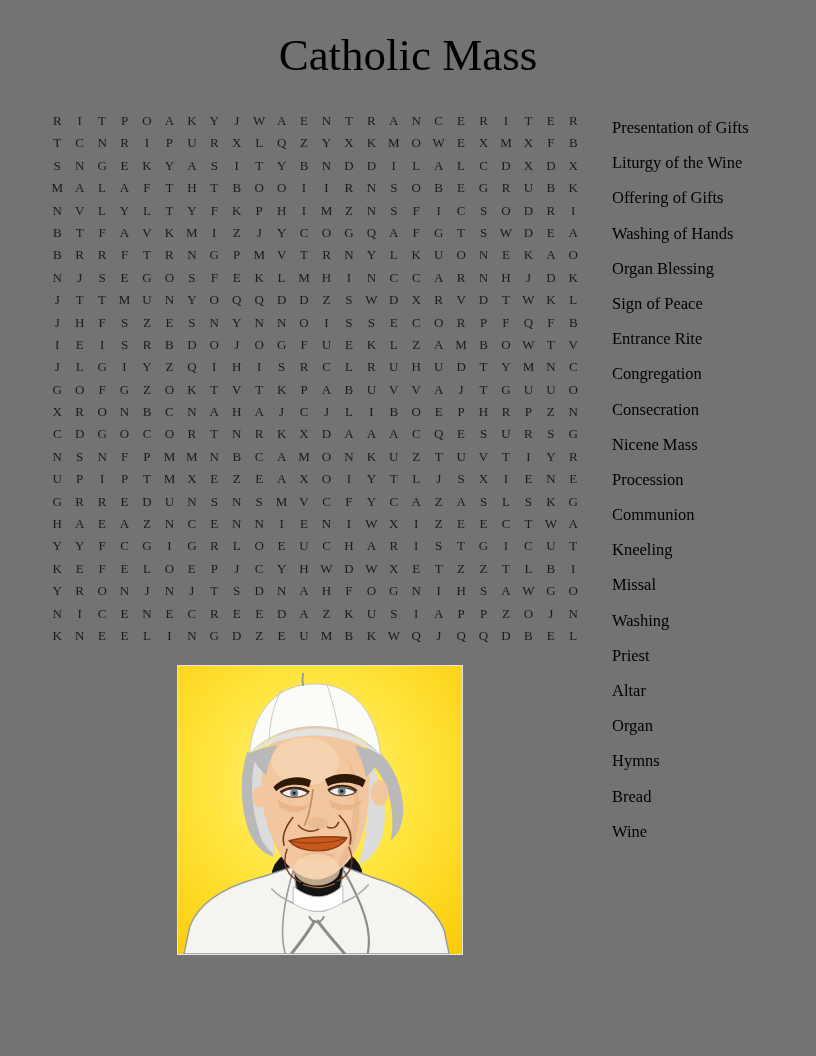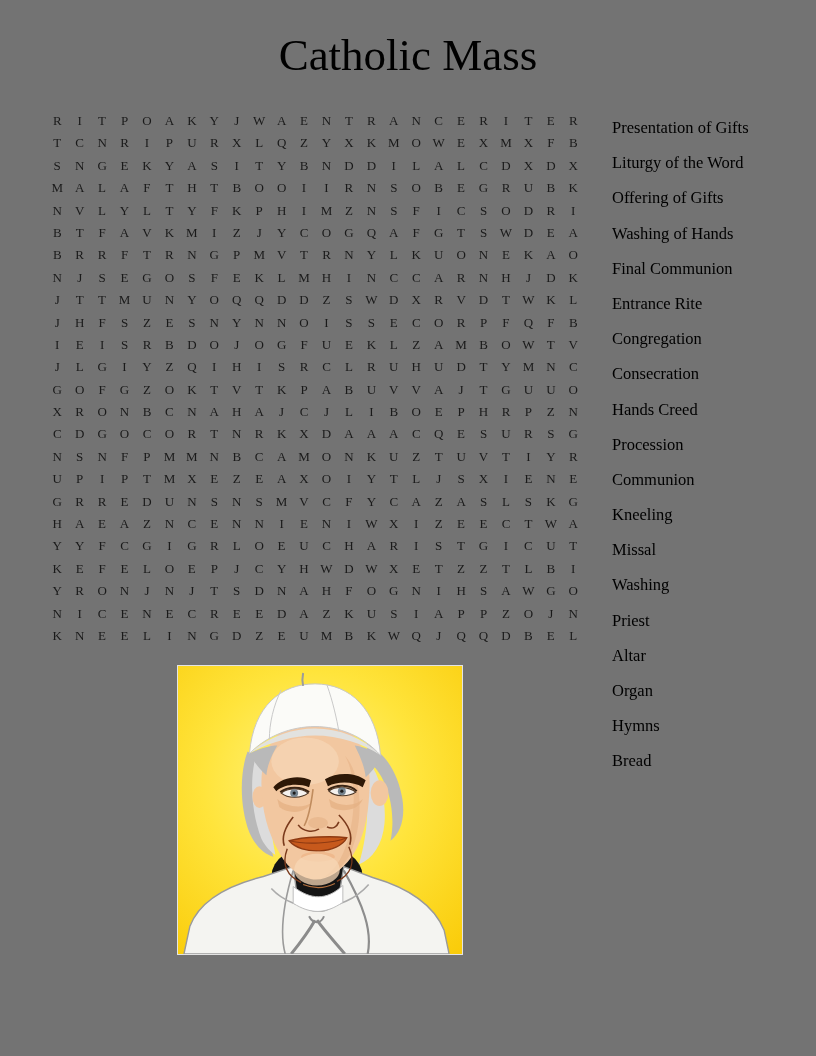--- a/index.html
+++ b/index.html
@@ -693,38 +693,40 @@
         <span class="grid-cell">Q</span>
         <span class="grid-cell">D</span>
         <span class="grid-cell">B</span>
         <span class="grid-cell">E</span>
         <span class="grid-cell">L</span>
       </div>
     </div>
 
   <ul class="word-list">
       <li class="word-item">Presentation of Gifts</li>
-      <li class="word-item">Liturgy of the Word</li>
+      <li class="word-item">Liturgy of the Wine</li>
       <li class="word-item">Offering of Gifts</li>
       <li class="word-item">Washing of Hands</li>
-      <li class="word-item">Final Communion</li>
+      <li class="word-item">Organ Blessing</li>
+      <li class="word-item">Sign of Peace</li>
       <li class="word-item">Entrance Rite</li>
       <li class="word-item">Congregation</li>
       <li class="word-item">Consecration</li>
-      <li class="word-item">Hands Creed</li>
+      <li class="word-item">Nicene Mass</li>
       <li class="word-item">Procession</li>
       <li class="word-item">Communion</li>
       <li class="word-item">Kneeling</li>
       <li class="word-item">Missal</li>
       <li class="word-item">Washing</li>
       <li class="word-item">Priest</li>
       <li class="word-item">Altar</li>
       <li class="word-item">Organ</li>
       <li class="word-item">Hymns</li>
       <li class="word-item">Bread</li>
+      <li class="word-item">Wine</li>
     </ul>
 
   <div class="pope-figure">
     <svg viewBox="0 0 286 290" xmlns="http://www.w3.org/2000/svg">
       <defs>
         <radialGradient id="bgGrad" cx="0.47" cy="0.40" r="0.85">
           <stop offset="0" style="stop-color:var(--bg-center,#FFF480)"></stop>
           <stop offset="0.45" style="stop-color:var(--bg-mid,#FFE43B)"></stop>
           <stop offset="1" style="stop-color:var(--bg-edge,#F9C802)"></stop>
         </radialGradient>

